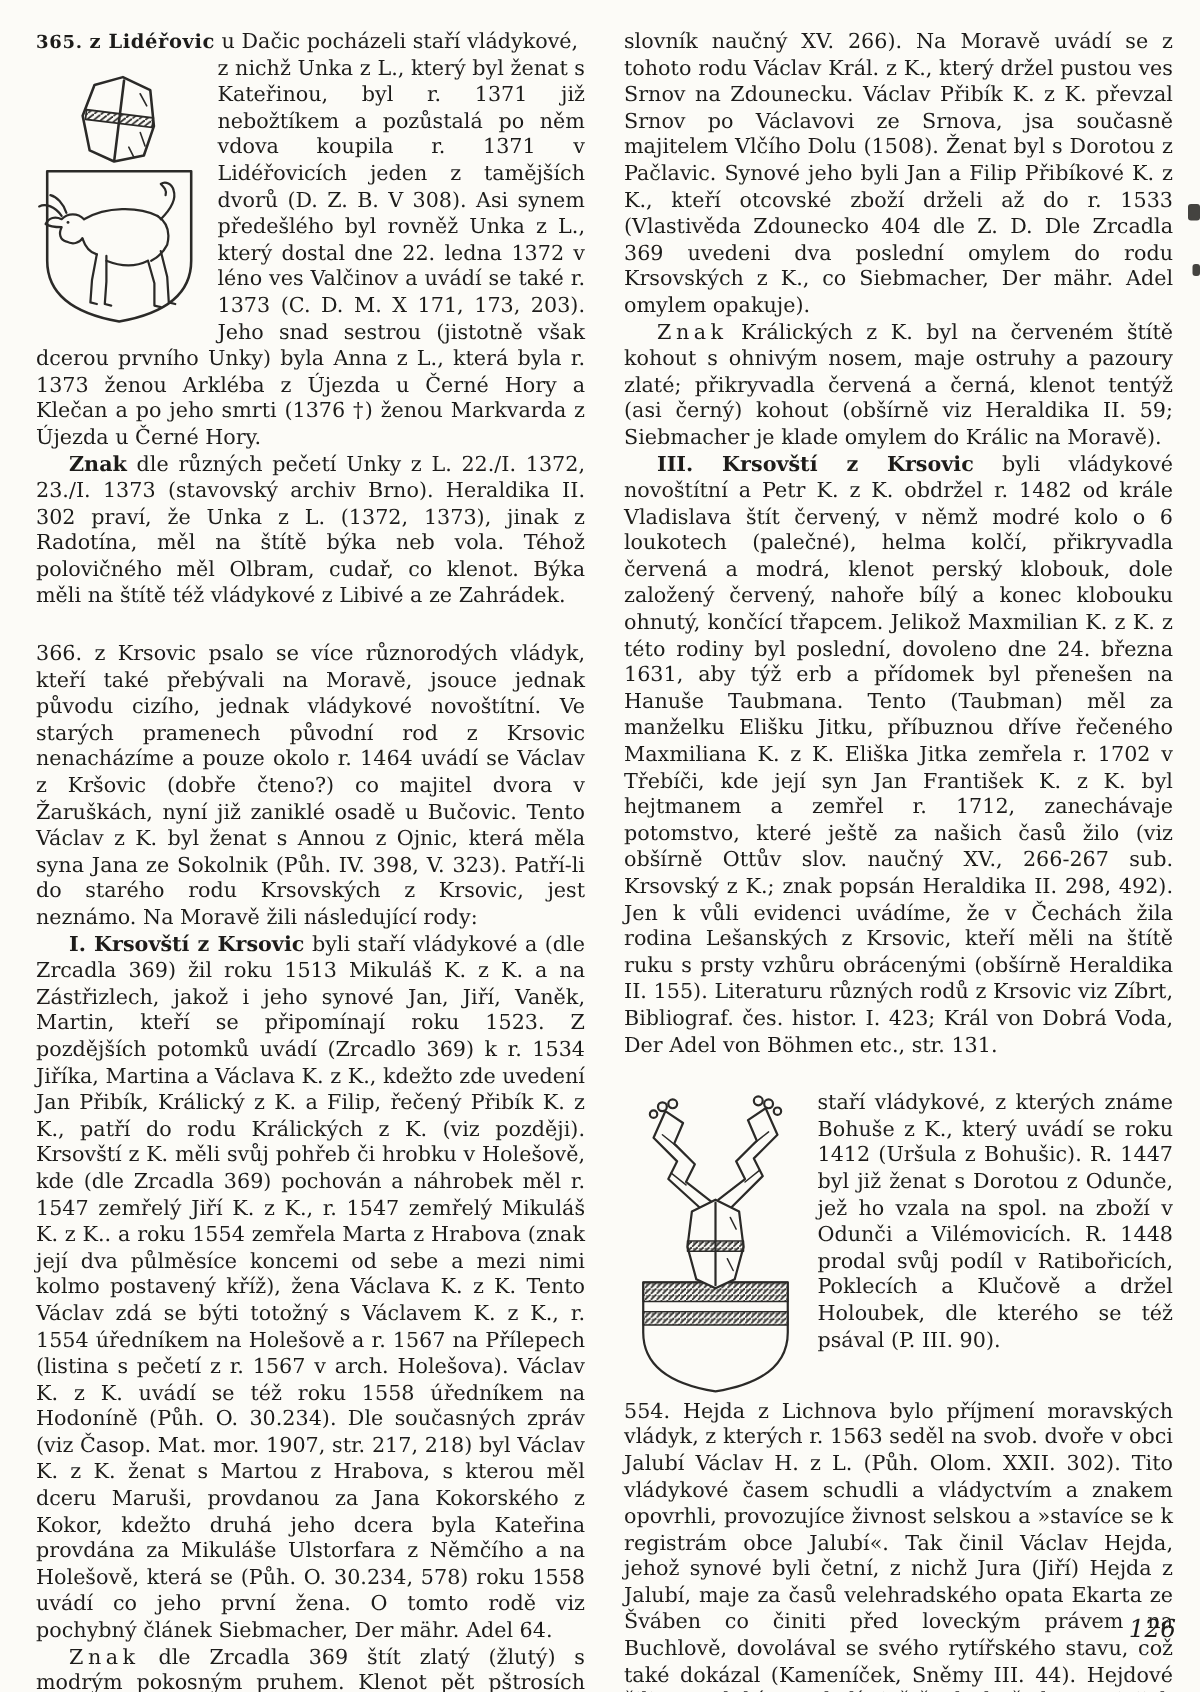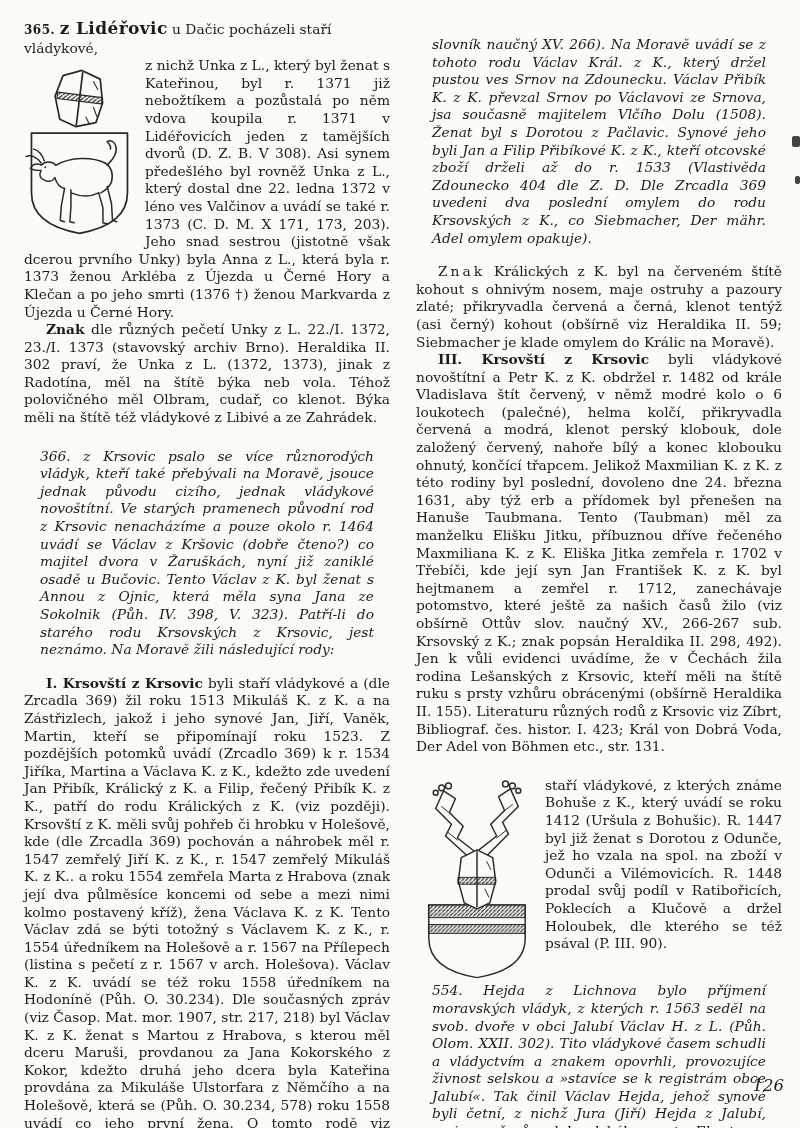--- a/index.html
+++ b/index.html
@@ -7,23 +7,23 @@
     position:relative;width:800px;height:1128px;background:#fcfbf7;
     font-family:"DejaVu Serif","Liberation Serif",serif;color:#1d1c1a;
     overflow:hidden;
   }
   .cols{display:flex;gap:26px;padding:20px 18px 0 24px;}
   .col{width:366px;text-align:justify;font-size:13.8px;line-height:17.6px;}
   .entry{clear:both;margin-top:21px;}
   .entry.first{margin-top:0;}
   .ehead{text-align:left;}
   .ehead .num{font-size:12px;font-weight:bold;letter-spacing:.5px;}
-  .ehead .name{font-size:17px;font-weight:bold;letter-spacing:.4px;}
+  .ehead .name{font-size:13px;font-weight:bold;letter-spacing:.4px;}
   .para{margin:0;text-indent:22px;}
-  .para0{margin:16px;text-indent:0;font-style:italic;}
+  .para0{margin:0;text-indent:0;}
   .lead{font-weight:bold;}
   .lead.sp{font-weight:normal;letter-spacing:3px;}
   .ebody{margin:0;}
   .fig{float:left;}
   .fig365{width:112px;margin:10px 9px 2px 0;}
   .fig367{width:118px;margin:2px 9px 2px 2px;}
   .fig svg{display:block;width:100%;height:auto;}
   .pagenum{position:absolute;left:0;width:784px;top:1076px;text-align:right;
     font-style:italic;font-size:16.5px;}
   .smudge{position:absolute;background:#232220;border-radius:2px;opacity:.85;}

